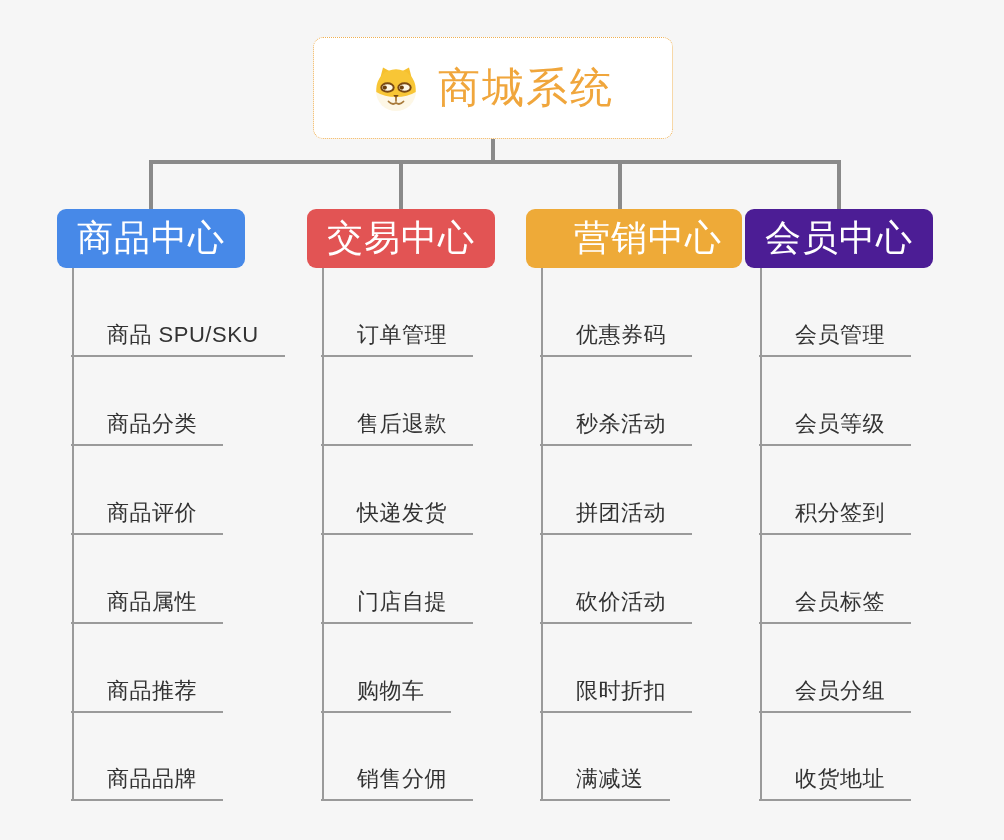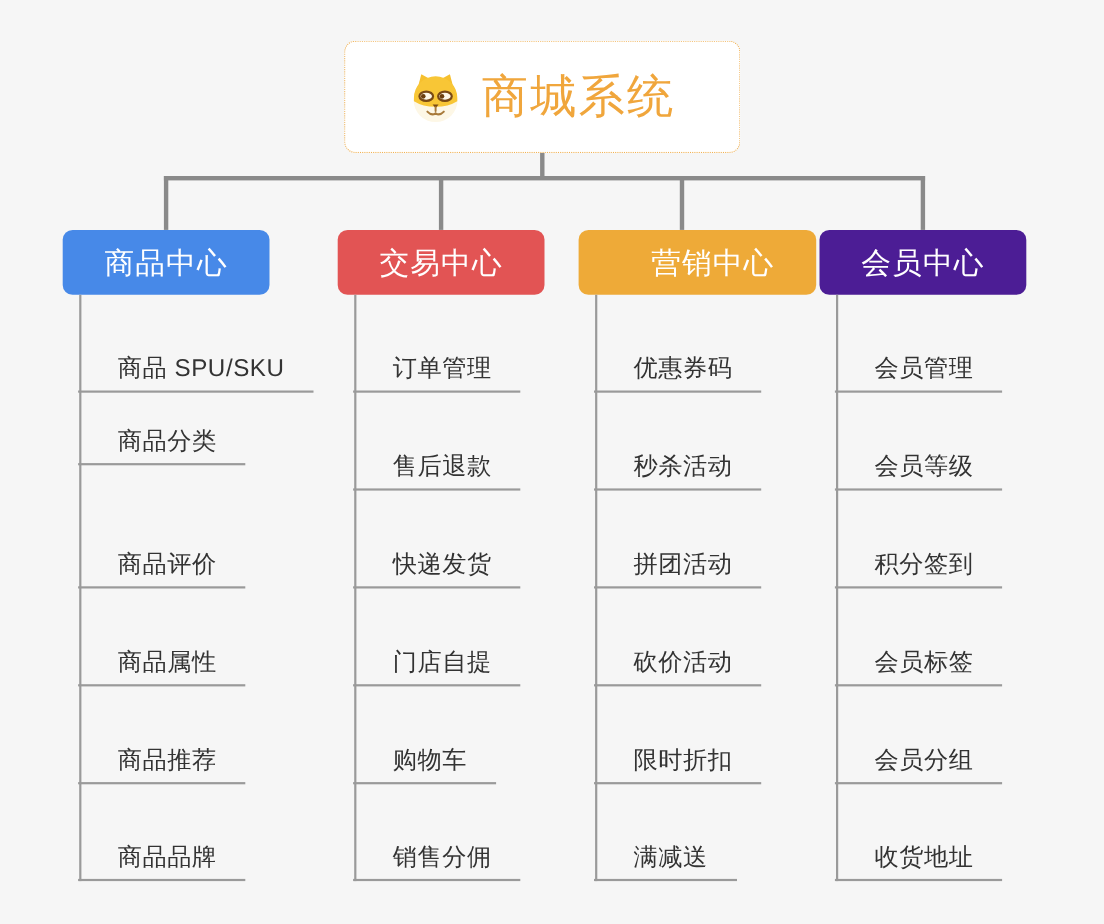--- a/index.html
+++ b/index.html
@@ -58,21 +58,21 @@
     top: 209px;
     width: 188px;
     height: 59px;
     border-radius: 9px;
     display: flex;
     align-items: center;
     justify-content: center;
   }
   .branch-label {
     color: #ffffff;
-    font-size: 27px;
+    font-size: 36px;
     letter-spacing: 1px;
     white-space: nowrap;
   }
   
   .mind-item {
     position: absolute;
     height: 44px;
     box-sizing: border-box;
     display: flex;
     align-items: flex-end;
@@ -111,21 +111,21 @@
   </div>
 
 <div class="line" style="left: 149px; top: 160px; width: 4px; height: 49px;"></div>
     <div class="branch-box" style="left: 57px; background: rgb(71, 137, 232);">
       <span class="branch-label">商品中心</span>
     </div>
     <div class="thin-line" style="left: 72px; top: 268px; width: 2px; height: 533px;"></div>
     <div class="mind-item" style="left: 71px; top: 313px;">
       <span>商品 SPU/SKU</span>
     </div>
-    <div class="mind-item" style="left: 71px; top: 379px;">
+    <div class="mind-item" style="left: 71px; top: 402px;">
       <span>商品分类</span>
     </div>
     <div class="mind-item" style="left: 71px; top: 491px;">
       <span>商品评价</span>
     </div>
     <div class="mind-item" style="left: 71px; top: 580px;">
       <span>商品属性</span>
     </div>
     <div class="mind-item" style="left: 71px; top: 669px;">
       <span>商品推荐</span>

